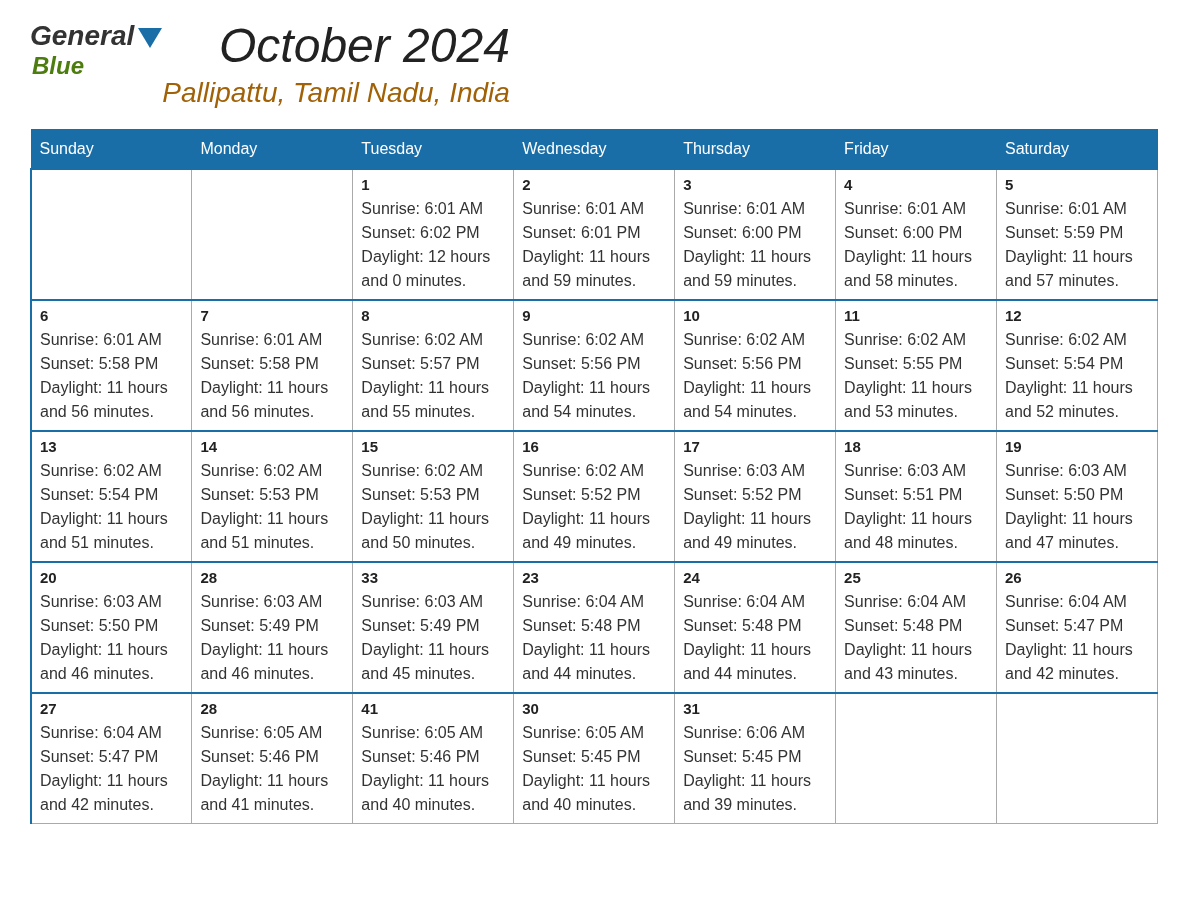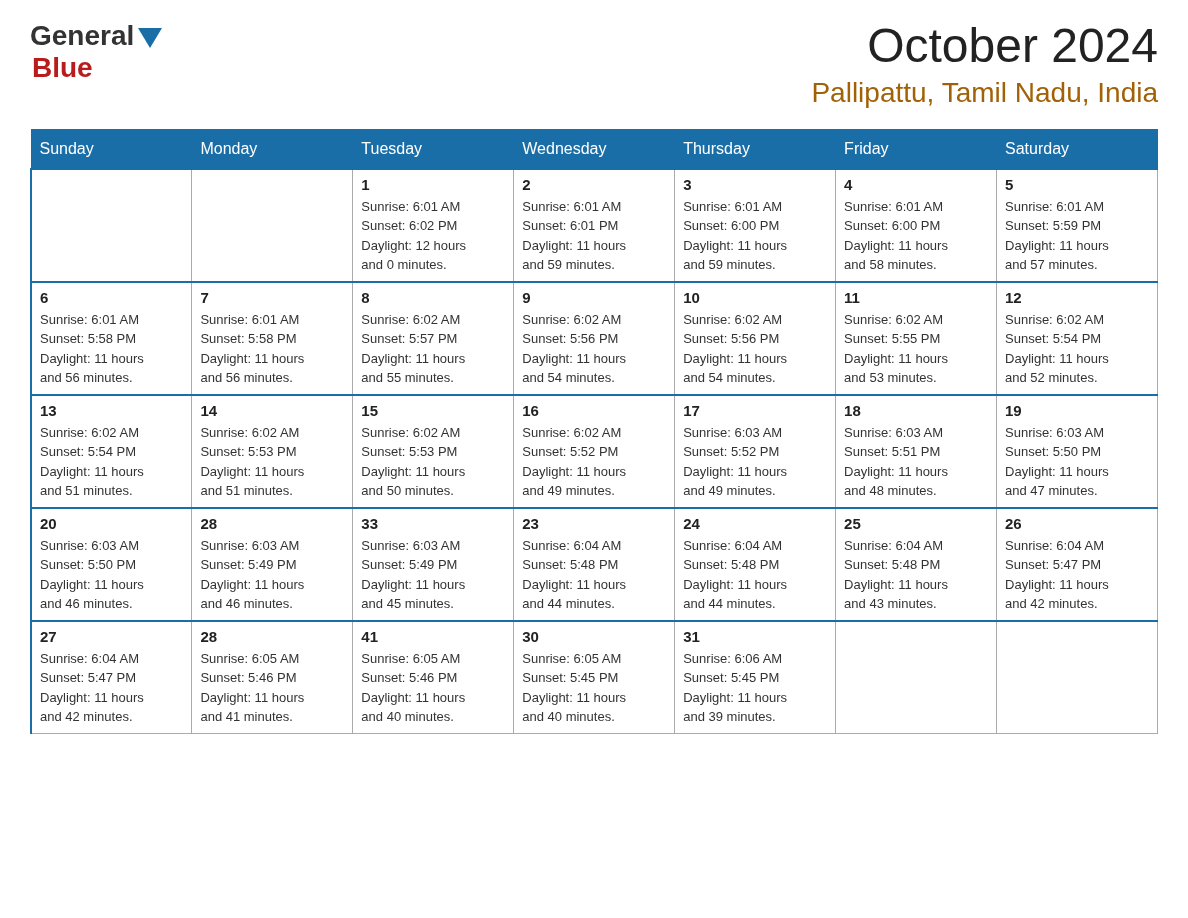--- a/index.html
+++ b/index.html
@@ -5,23 +5,23 @@
     * { margin: 0; padding: 0; box-sizing: border-box; }
     body {
       font-family: Arial, sans-serif;
       background: #ffffff;
       width: 1188px;
       min-height: 918px;
       padding: 20px 30px;
     }
     .header {
       display: flex;
-      justify-content: space-between;
       align-items: flex-start;
       margin-bottom: 20px;
+      font-style: italic;
     }
     .logo {
       display: flex;
       flex-direction: column;
       align-items: flex-start;
     }
     .logo-text {
       display: flex;
       align-items: center;
     }
@@ -37,23 +37,23 @@
     .logo-arrow {
       width: 0;
       height: 0;
       border-left: 12px solid transparent;
       border-right: 12px solid transparent;
       border-top: 20px solid #1a6ea8;
       margin-left: 4px;
       margin-top: 4px;
     }
     .logo-blue {
-      font-size: 28px;
+      font-size: 24px;
       font-weight: bold;
-      color: #b91c1c;
+      color: #4d7c0f;
       margin-left: 2px;
     }
     .title-section {
       text-align: right;
     }
     .main-title {
       font-size: 48px;
       font-weight: normal;
       color: #222;
       line-height: 1.1;
@@ -90,21 +90,21 @@
       border-left: 2px solid #1a6ea8;
     }
     .cell-date {
       font-size: 15px;
       font-weight: bold;
       color: #222;
       margin-bottom: 4px;
       display: block;
     }
     .cell-info {
-      font-size: 13px;
+      font-size: 16px;
       color: #333;
       line-height: 1.5;
     }
     .empty-cell {
       background: #fff;
     }
     
     .calendar-table tbody tr:not(:last-child) td {
       border-bottom: 1px solid #aaa;
     }

